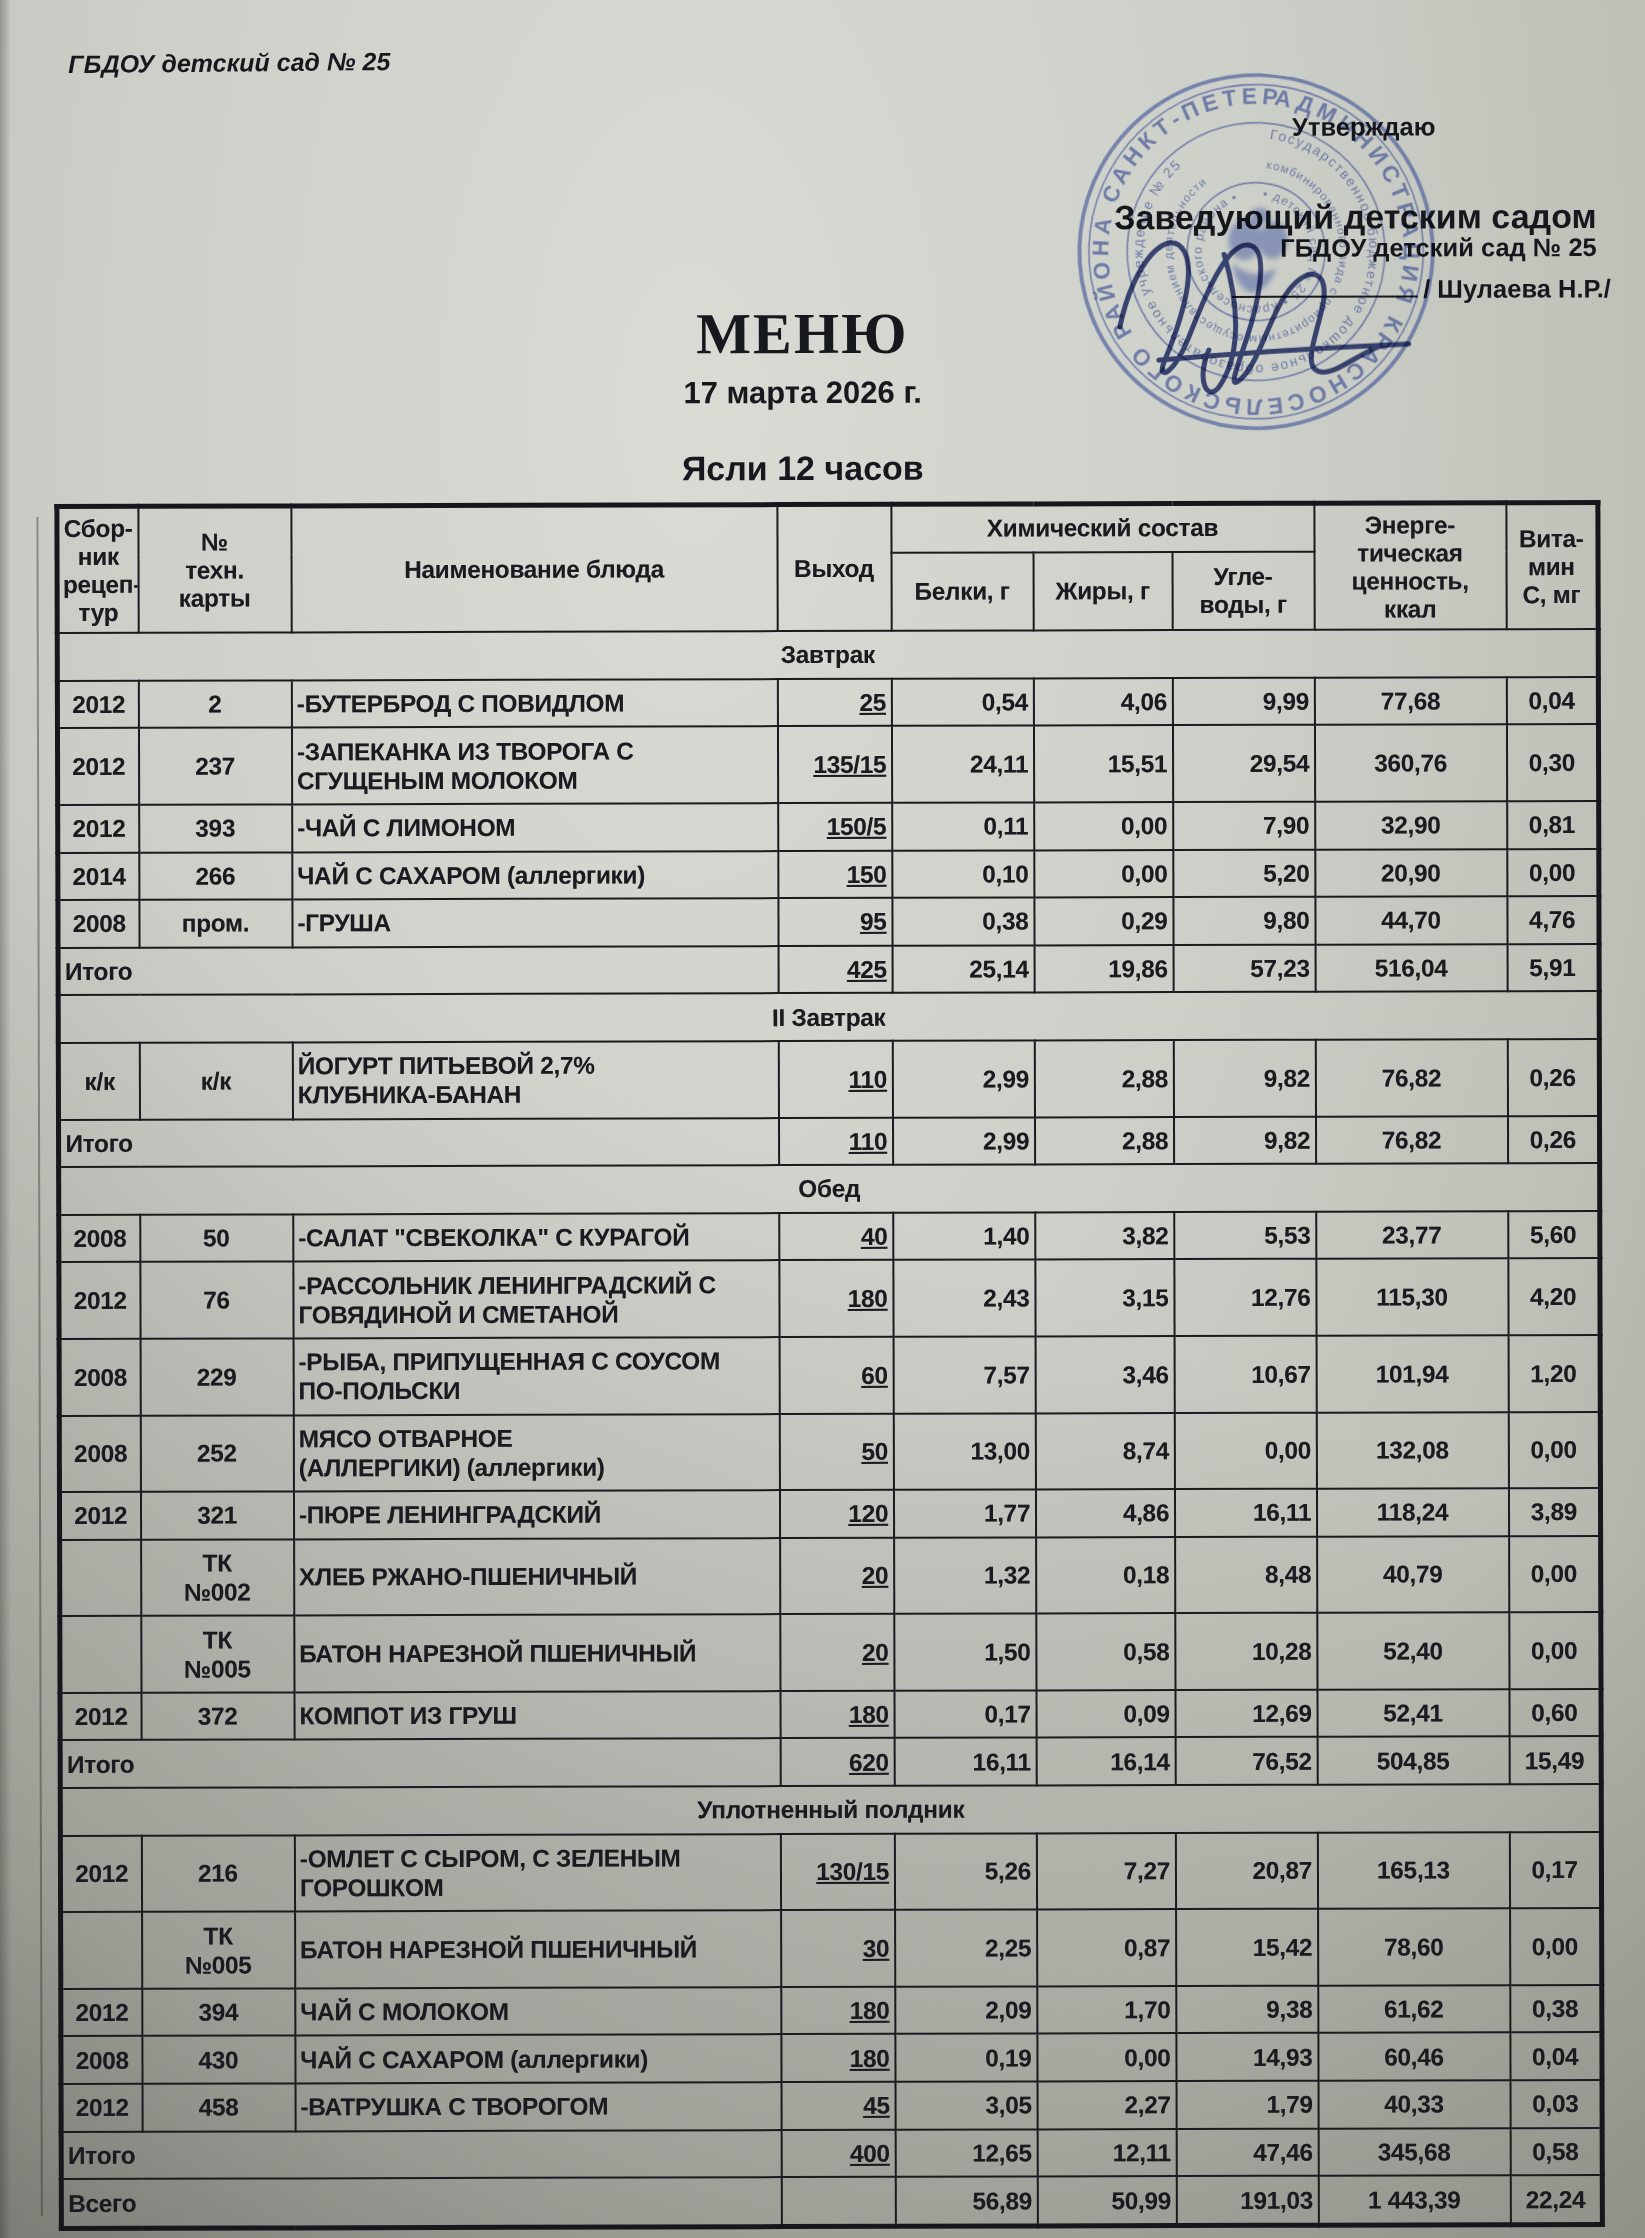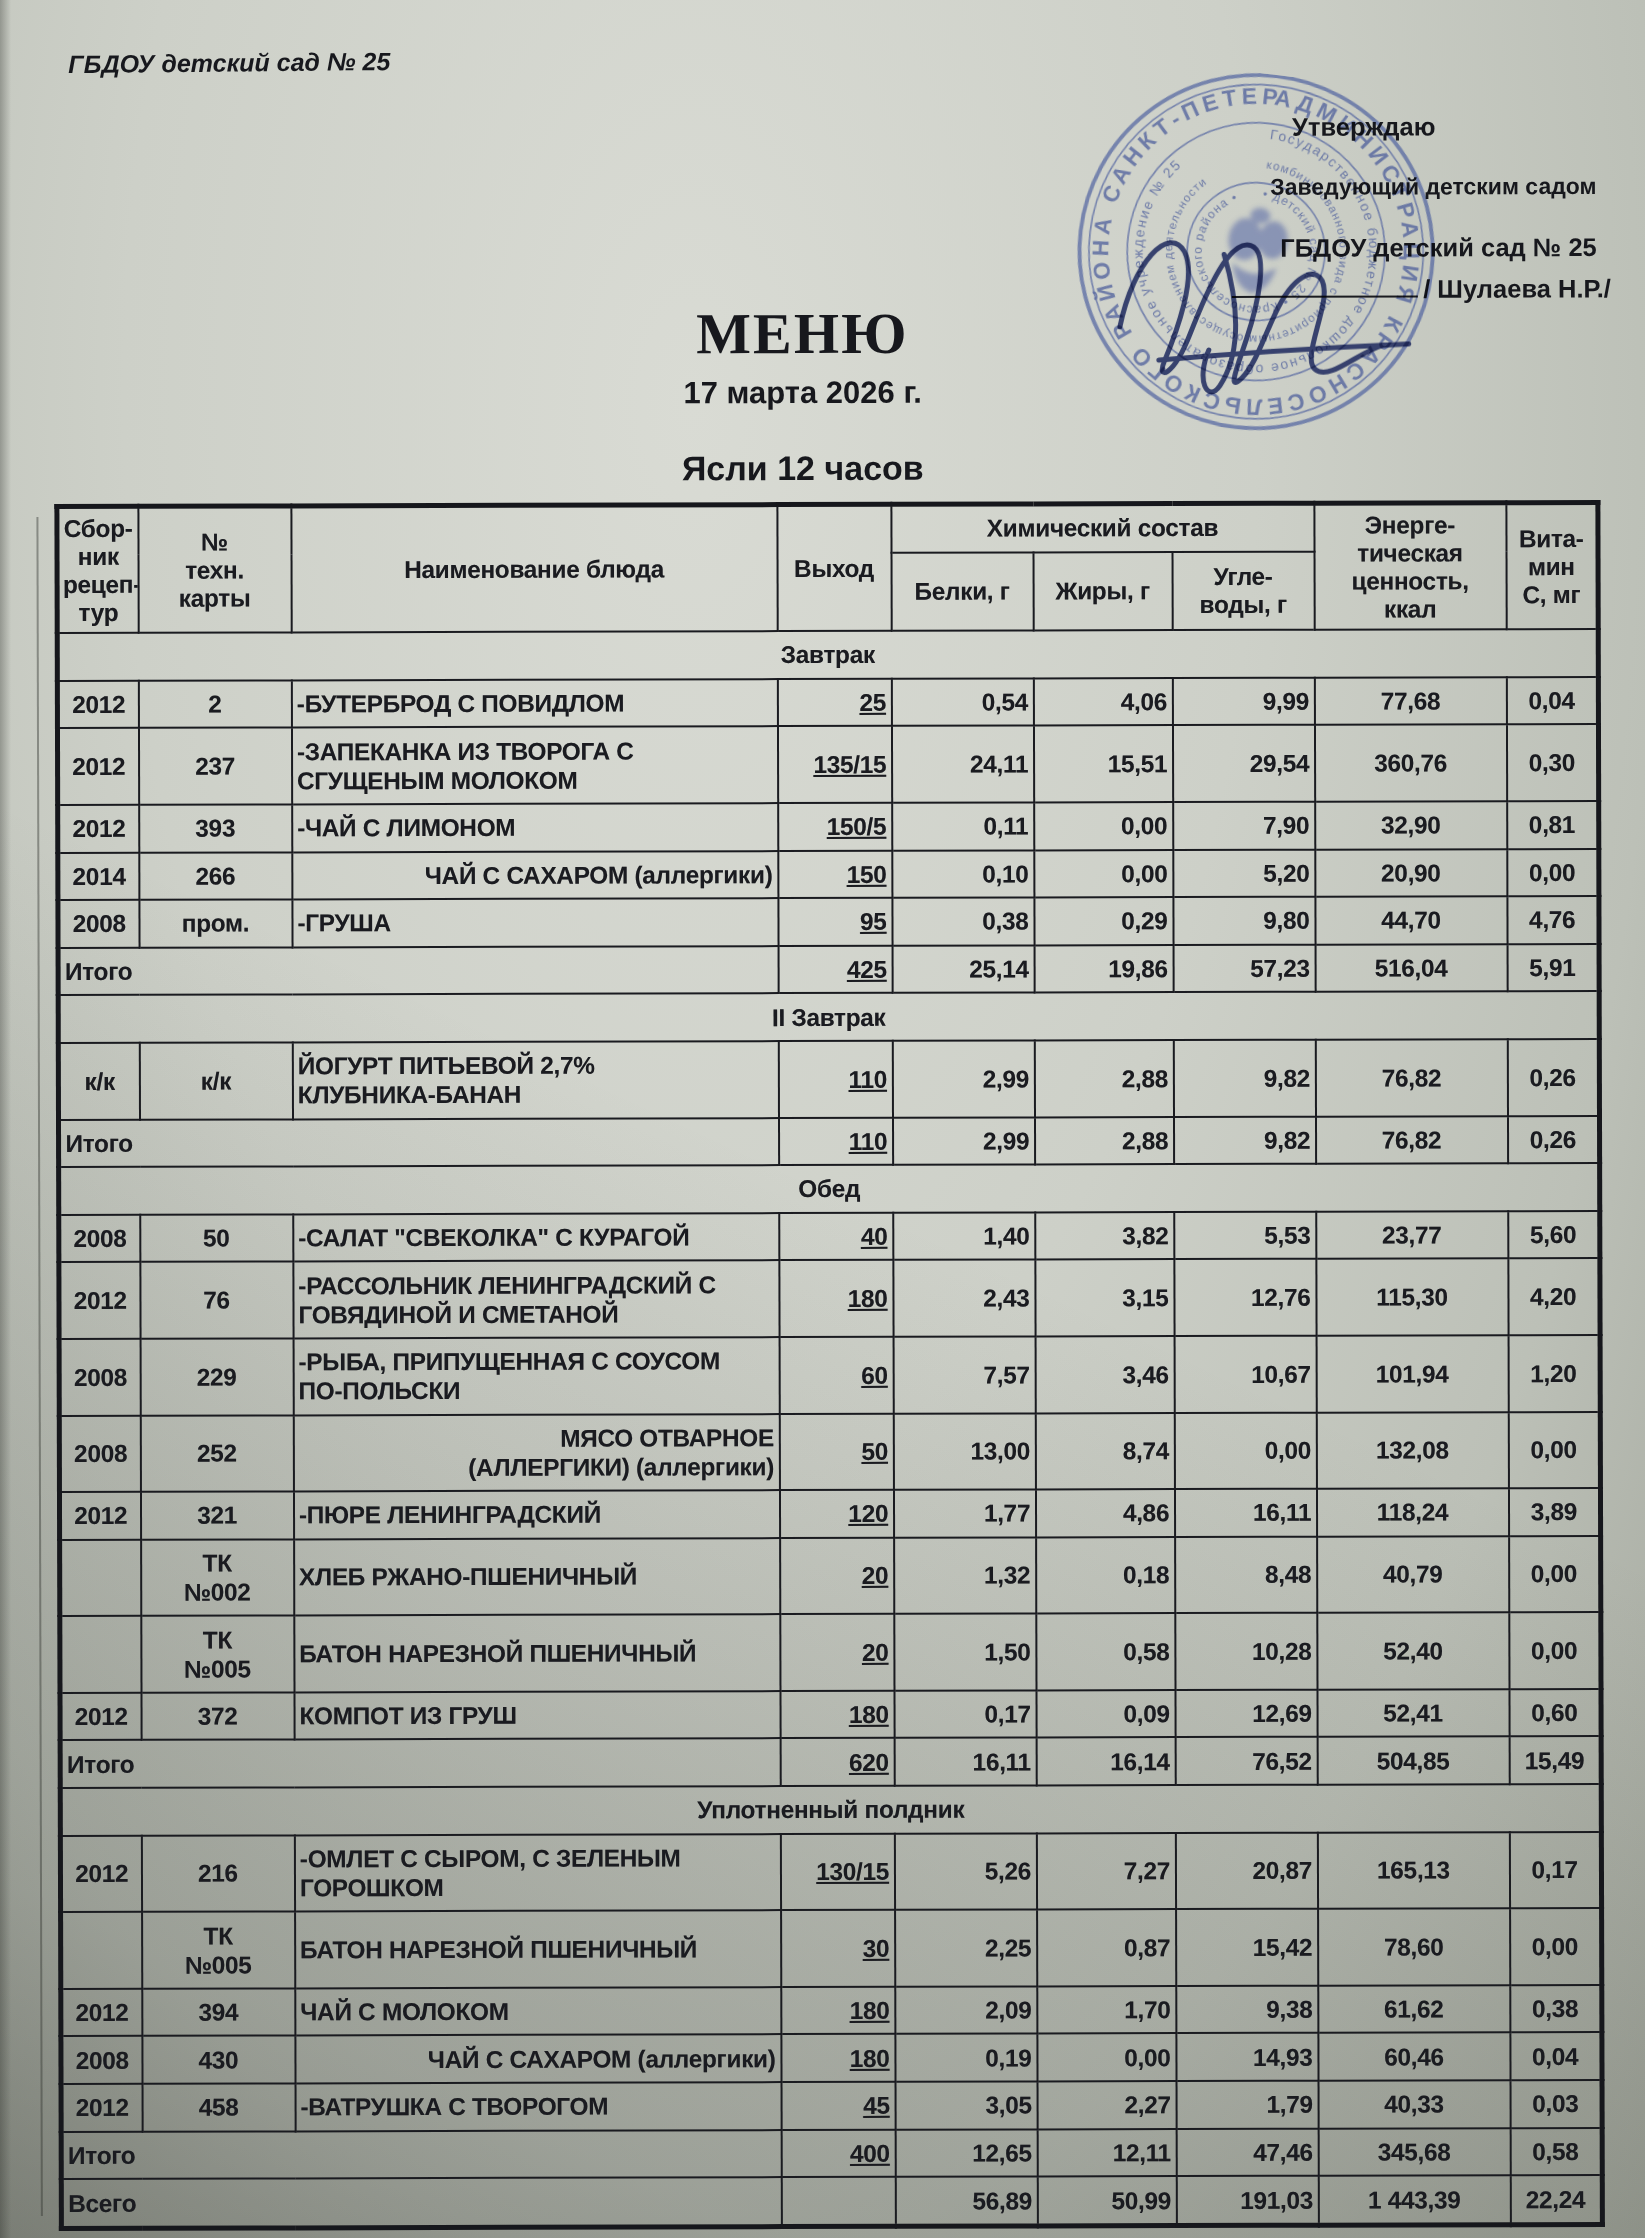--- a/index.html
+++ b/index.html
@@ -13,21 +13,21 @@
     background:linear-gradient(205deg, rgba(0,0,0,0) 52%, rgba(35,40,33,0.22) 88%, rgba(25,28,22,0.34) 100%);}
   .photo-edge-left{position:absolute;left:0;top:0;width:11px;height:100%;
     background:linear-gradient(90deg, rgba(30,32,28,0.30), rgba(30,32,28,0));}
   .edge-line{position:absolute;left:38px;top:515px;width:2.2px;height:1699px;background:rgba(45,48,44,0.42);}
   .content{position:absolute;inset:0;transform:rotate(-0.15deg);color:#17181d;}
 
   .org-name{position:absolute;left:71px;top:47px;font-size:25px;font-weight:700;font-style:italic;
     letter-spacing:0px;transform:rotate(-0.4deg);}
 
   .approve{position:absolute;top:114px;right:207px;font-size:25.5px;font-weight:700;}
-  .appr-line1{position:absolute;top:175px;right:46px;font-size:23px;font-weight:700;}
+  .appr-line1{position:absolute;top:199px;right:46px;font-size:34px;font-weight:700;}
   .appr-line2{position:absolute;top:235px;right:46px;font-size:25.5px;font-weight:700;}
   .appr-line3{position:absolute;top:273px;right:32px;font-size:25.5px;font-weight:700;white-space:nowrap;}
   .sig-underline{display:inline-block;width:186px;border-bottom:2.8px solid #1a1b20;height:24.4px;margin-right:5.6px;}
 
   .stamp{position:absolute;left:1069px;top:75px;width:378px;height:361px;
     mix-blend-mode:multiply;opacity:0.78;transform:rotate(7deg);}
   .signature{position:absolute;left:1083px;top:211px;width:389px;height:200px;mix-blend-mode:multiply;}
 
   .title-block{position:absolute;left:44px;top:300px;width:1521px;text-align:center;}
   .title-menu{font-family:"Liberation Serif","DejaVu Serif",serif;font-size:58px;font-weight:700;letter-spacing:2.2px;}
@@ -40,21 +40,21 @@
     border:2.2px solid #1a1b20;white-space:pre-line;
     font-size:24.4px;font-weight:700;line-height:29px;letter-spacing:-0.3px;
     padding:8.3px 4.4px;vertical-align:middle;color:#1a1b20;
     text-shadow:0 0 0.6px rgba(25,26,32,0.35);
     overflow:hidden;
   }
   table.menu th{text-align:center;line-height:28px;padding:5.6px 3.3px;}
   td.section-title{text-align:center;font-size:27px;padding:6.7px 4.4px;}
   td.c-book, td.c-card{text-align:center;}
   td.c-name{text-align:left;padding-left:12.2px;margin-top:17px;}
-  td.c-name.center{text-align:right;padding-left:4.4px;}
+  td.c-name.center{text-align:left;padding-left:4.4px;}
   td.c-output{text-align:right;padding-right:24.4px;text-decoration:underline;}
   td.c-protein, td.c-fat, td.c-carbs{text-align:right;padding-right:13.3px;}
   td.c-energy{text-align:center;padding-right:25.5px;}
   td.c-vitamin{text-align:center;padding-right:14.4px;}
   td.total-label{text-align:left;padding-left:9px;}
 </style>
 </head>
 <body>
 
 <div class="photo-shade"></div>

